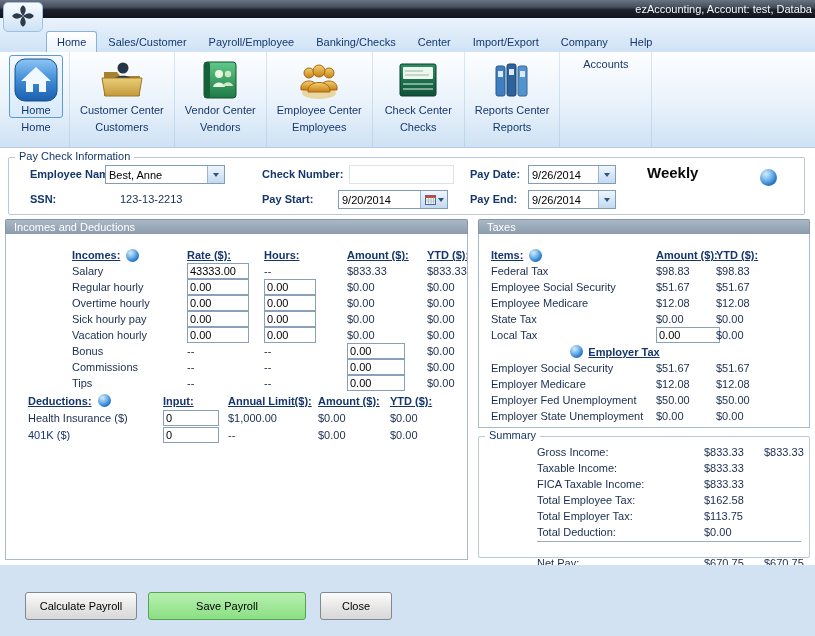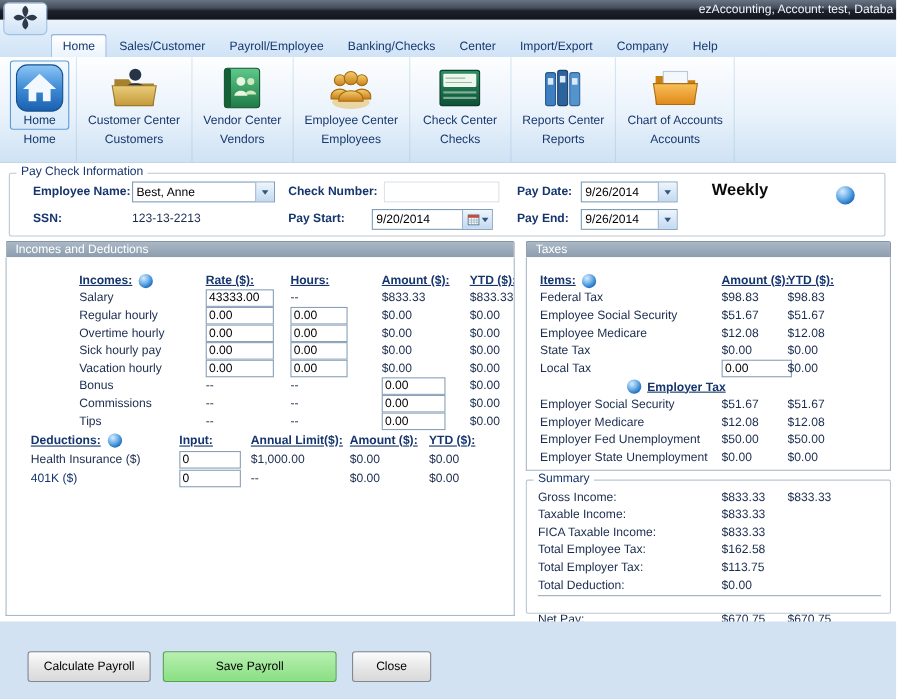--- a/index.html
+++ b/index.html
@@ -48,21 +48,21 @@
   .panel{position:absolute;box-sizing:border-box;}
   .phdr{height:15px;line-height:15px;background:linear-gradient(#aab8c6,#8c9cad);color:#fff;font-size:11px;
         padding-left:8px;border:1px solid #8796a6;border-bottom:none;border-radius:2px 2px 0 0;box-sizing:border-box;}
   .pbody{border:1px solid #a9b9c9;border-top:none;background:#fff;height:calc(100% - 15px);box-sizing:border-box;overflow:hidden;}
   .inc-area{padding:13px 0 0 22px;}
   .tax-area{padding:13px 0 0 12px;}
   .sum-area{padding:7px 8px 0 10px;}
   .irow{display:grid;grid-template-columns:115px 77px 83px 80px 84px;align-items:center;height:16px;padding-left:44px;}
   .drow{display:grid;grid-template-columns:135px 65px 90px 72px 80px;align-items:center;height:17px;}
   .trow{display:grid;grid-template-columns:165px 60px 72px;align-items:center;height:16px;}
-  .srow{display:grid;grid-template-columns:167px 60px 72px;align-items:center;height:16px;}
+  .srow{display:grid;grid-template-columns:167px 60px 72px;align-items:center;height:16px;margin-left:48px;}
   .srow.last{border-top:1px solid #9fadbb;margin-top:1px;padding-top:13px;}
   .colhdr{color:#15356d;font-weight:bold;text-decoration:underline;font-size:11px;white-space:nowrap;}
   .cell0{display:flex;align-items:center;}
   .rlbl{color:#1a2c4e;font-size:11px;white-space:nowrap;}
   .ulink{color:#15356d;}
   .cval{color:#1a2c4e;font-size:11px;white-space:nowrap;}
   .emp-sub{display:flex;align-items:center;justify-content:center;height:17px;margin-right:70px;}
   .dsec{margin-top:1px;}
   
   .tbx{height:16px;border:1px solid #89a0b8;font-family:"Liberation Sans",sans-serif;font-size:11px;
@@ -238,48 +238,32 @@
             <rect x="20" y="12" width="5" height="6" fill="#dce9f6"></rect>
             <rect x="31" y="14" width="5" height="6" fill="#dce9f6"></rect>
           </svg>
         </span>
         <span class="tbt">Reports Center</span>
       </div>
       <span class="tbs">Reports</span>
     </div>
 
     <div class="tbi">
-      <div class="tbframe">
-        <span class="tbicon">
-          <svg width="46" height="46" viewBox="0 0 46 46">
-            <defs>
-                <linearGradient id="g-acct" x1="0" y1="0" x2="0" y2="1">
-              <stop offset="0" stop-color="#f8c05a"></stop>
-                  <stop offset="1" stop-color="#e08818"></stop>
-            </linearGradient>
-              </defs>
-            <path d="M5 12 h13 l3 4 h20 v22 H5 Z" fill="#c87f10"></path>
-            <rect x="12" y="8" width="22" height="14" fill="#f4f8fc" stroke="#b8c8d8"></rect>
-            <path d="M3 19 h40 l-3 19 H6 Z" fill="url(#g-acct)" stroke="#b06c0c"></path>
-          </svg>
-        </span>
-        <span class="tbt">Chart of Accounts</span>
-      </div>
       <span class="tbs">Accounts</span>
     </div>
 
   </div>
 
   <div class="content-bg"></div>
 
   <div class="groupbox pc" style="left:8px;top:157px;width:797px;height:58px;">
     <span class="gb-legend">Pay Check Information</span>
 
     <span class="flbl f-abs" style="left:21px;top:10px;">Employee Name:</span>
-    <div class="combo f-abs" style="left:111px;top:7px;width:130px;gap:16px;">
+    <div class="combo f-abs" style="left:96px;top:7px;width:120px;gap:16px;">
       <span class="ct">Best, Anne</span>
       <span class="cbtn">
           <span class="carr"></span>
         </span>
     </div>
 
     <span class="flbl f-abs" style="left:253px;top:10px;">Check Number:</span>
     <input class="tbx h19 w105 chk-input f-abs" style="left: 340px; top: 7px;" value="">
 
     <span class="flbl f-abs" style="left:461px;top:10px;">Pay Date:</span>

